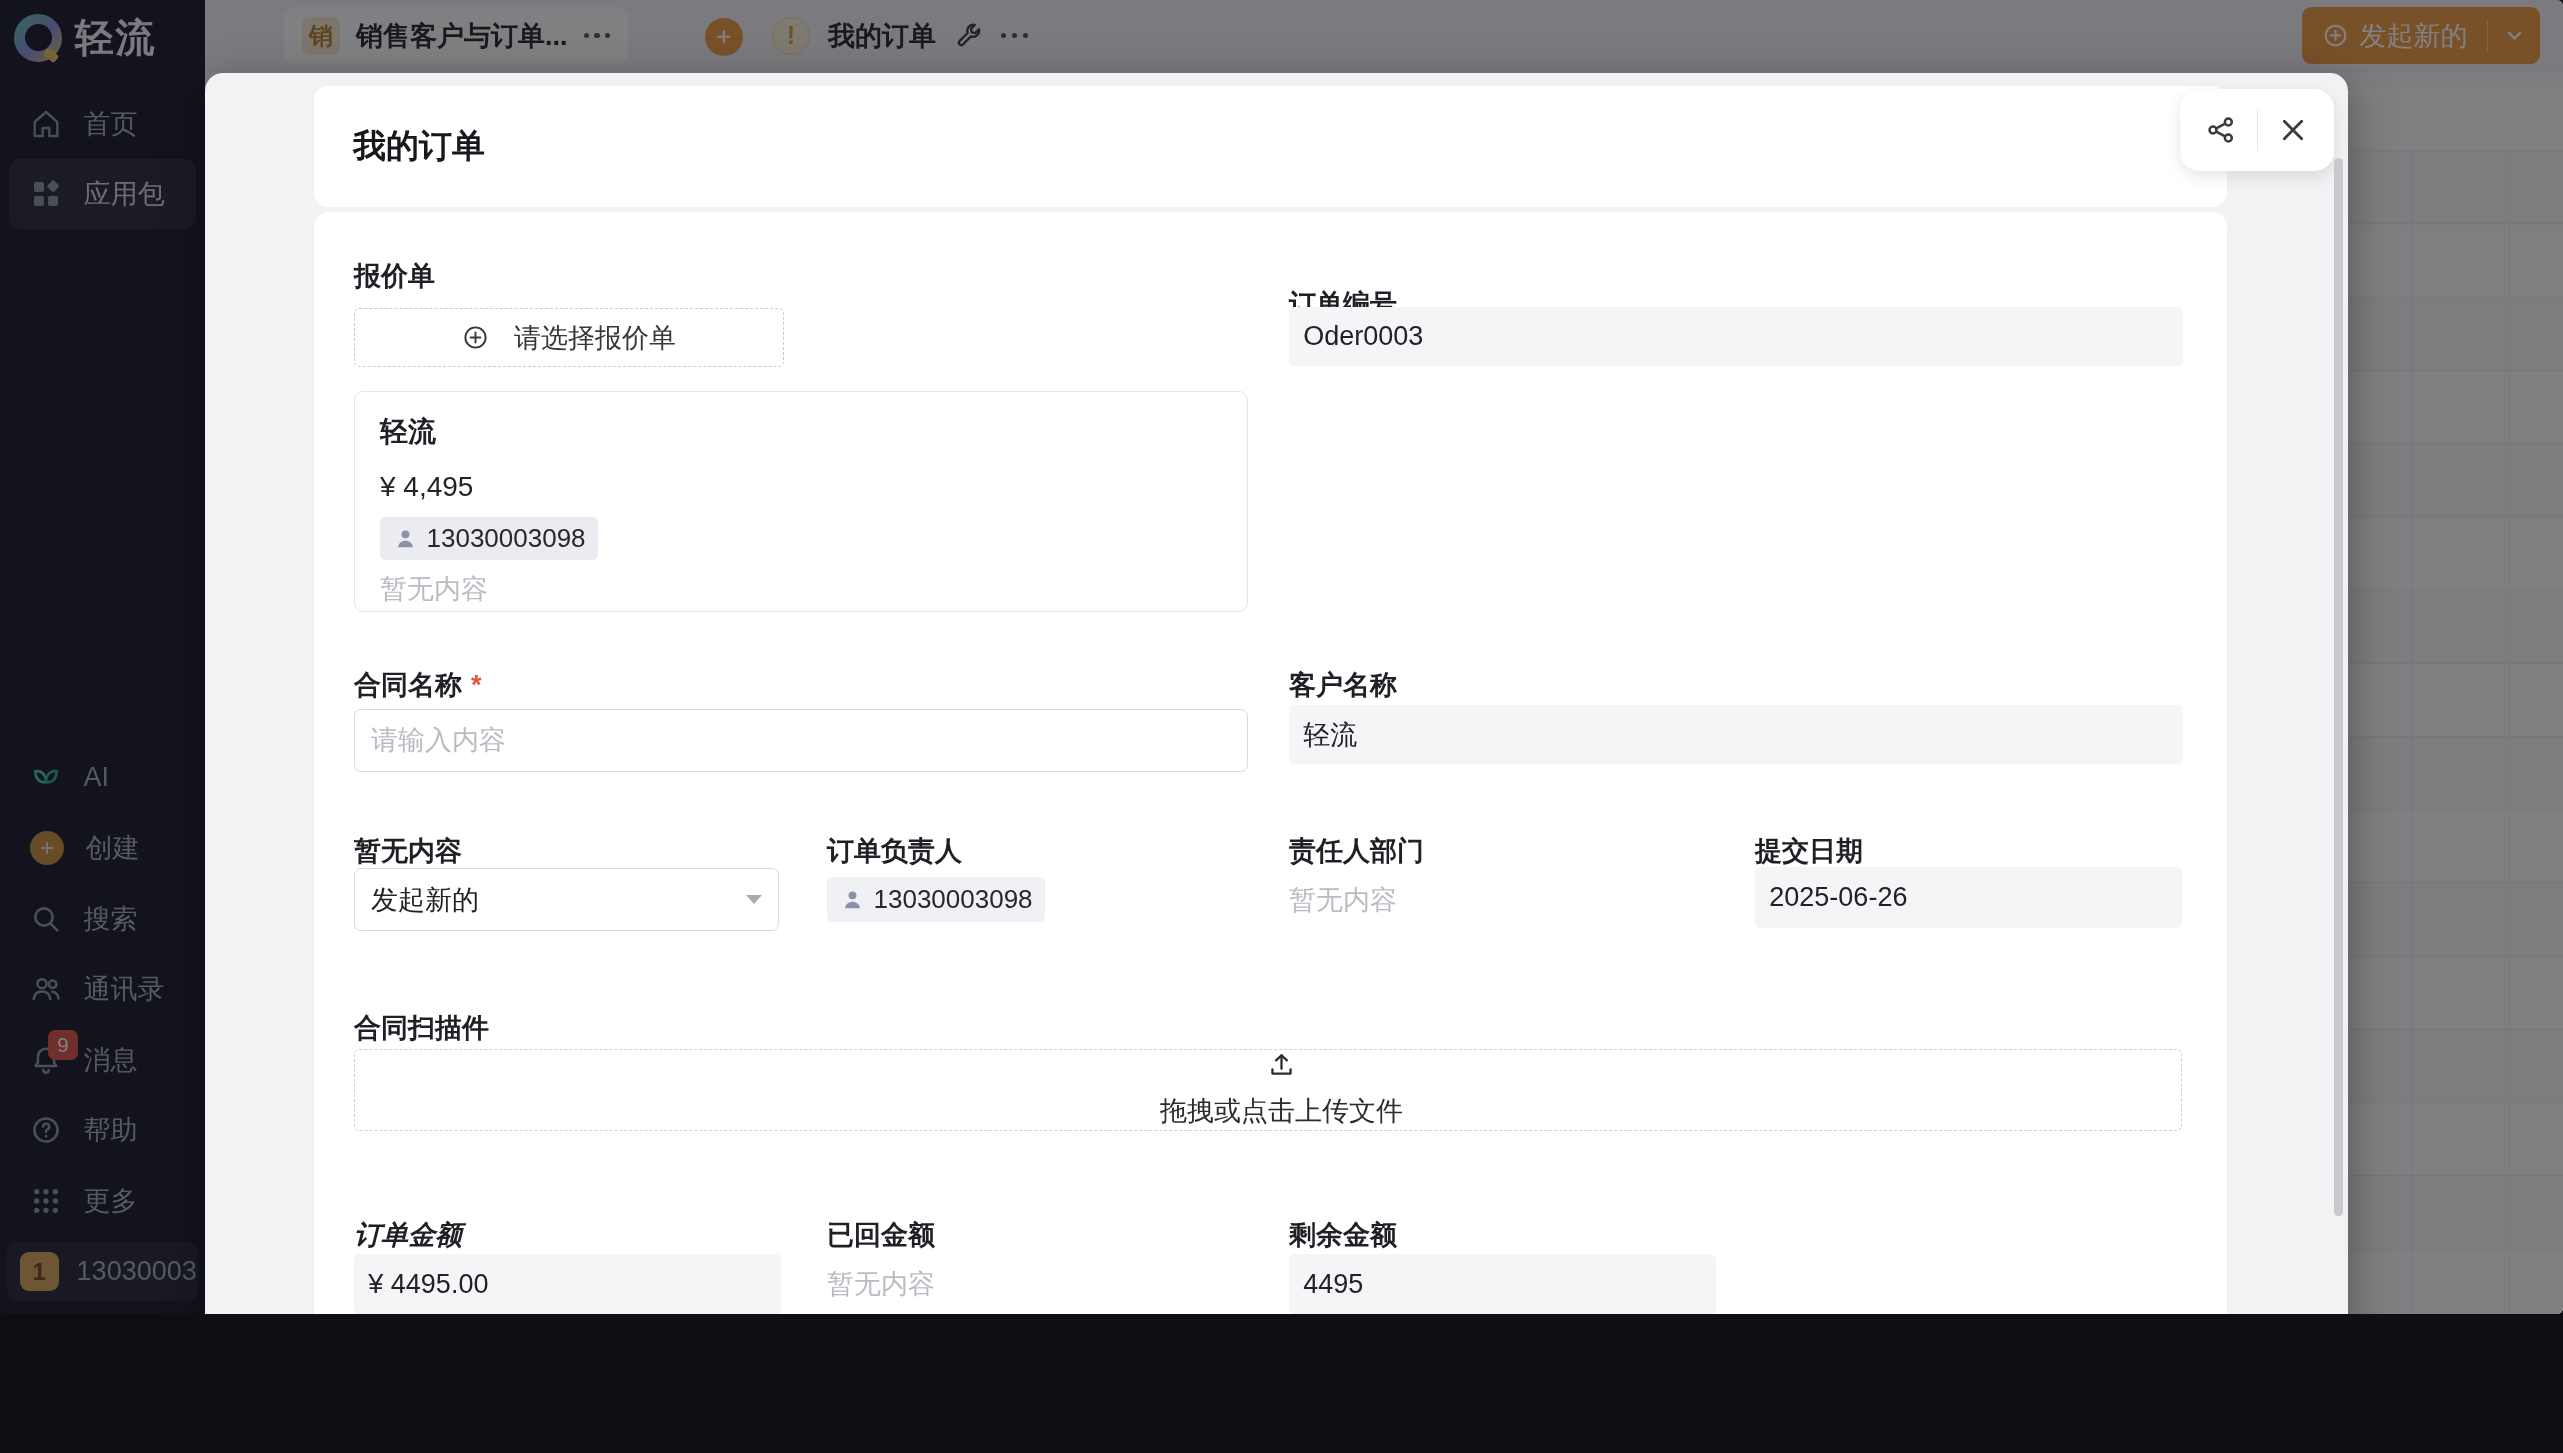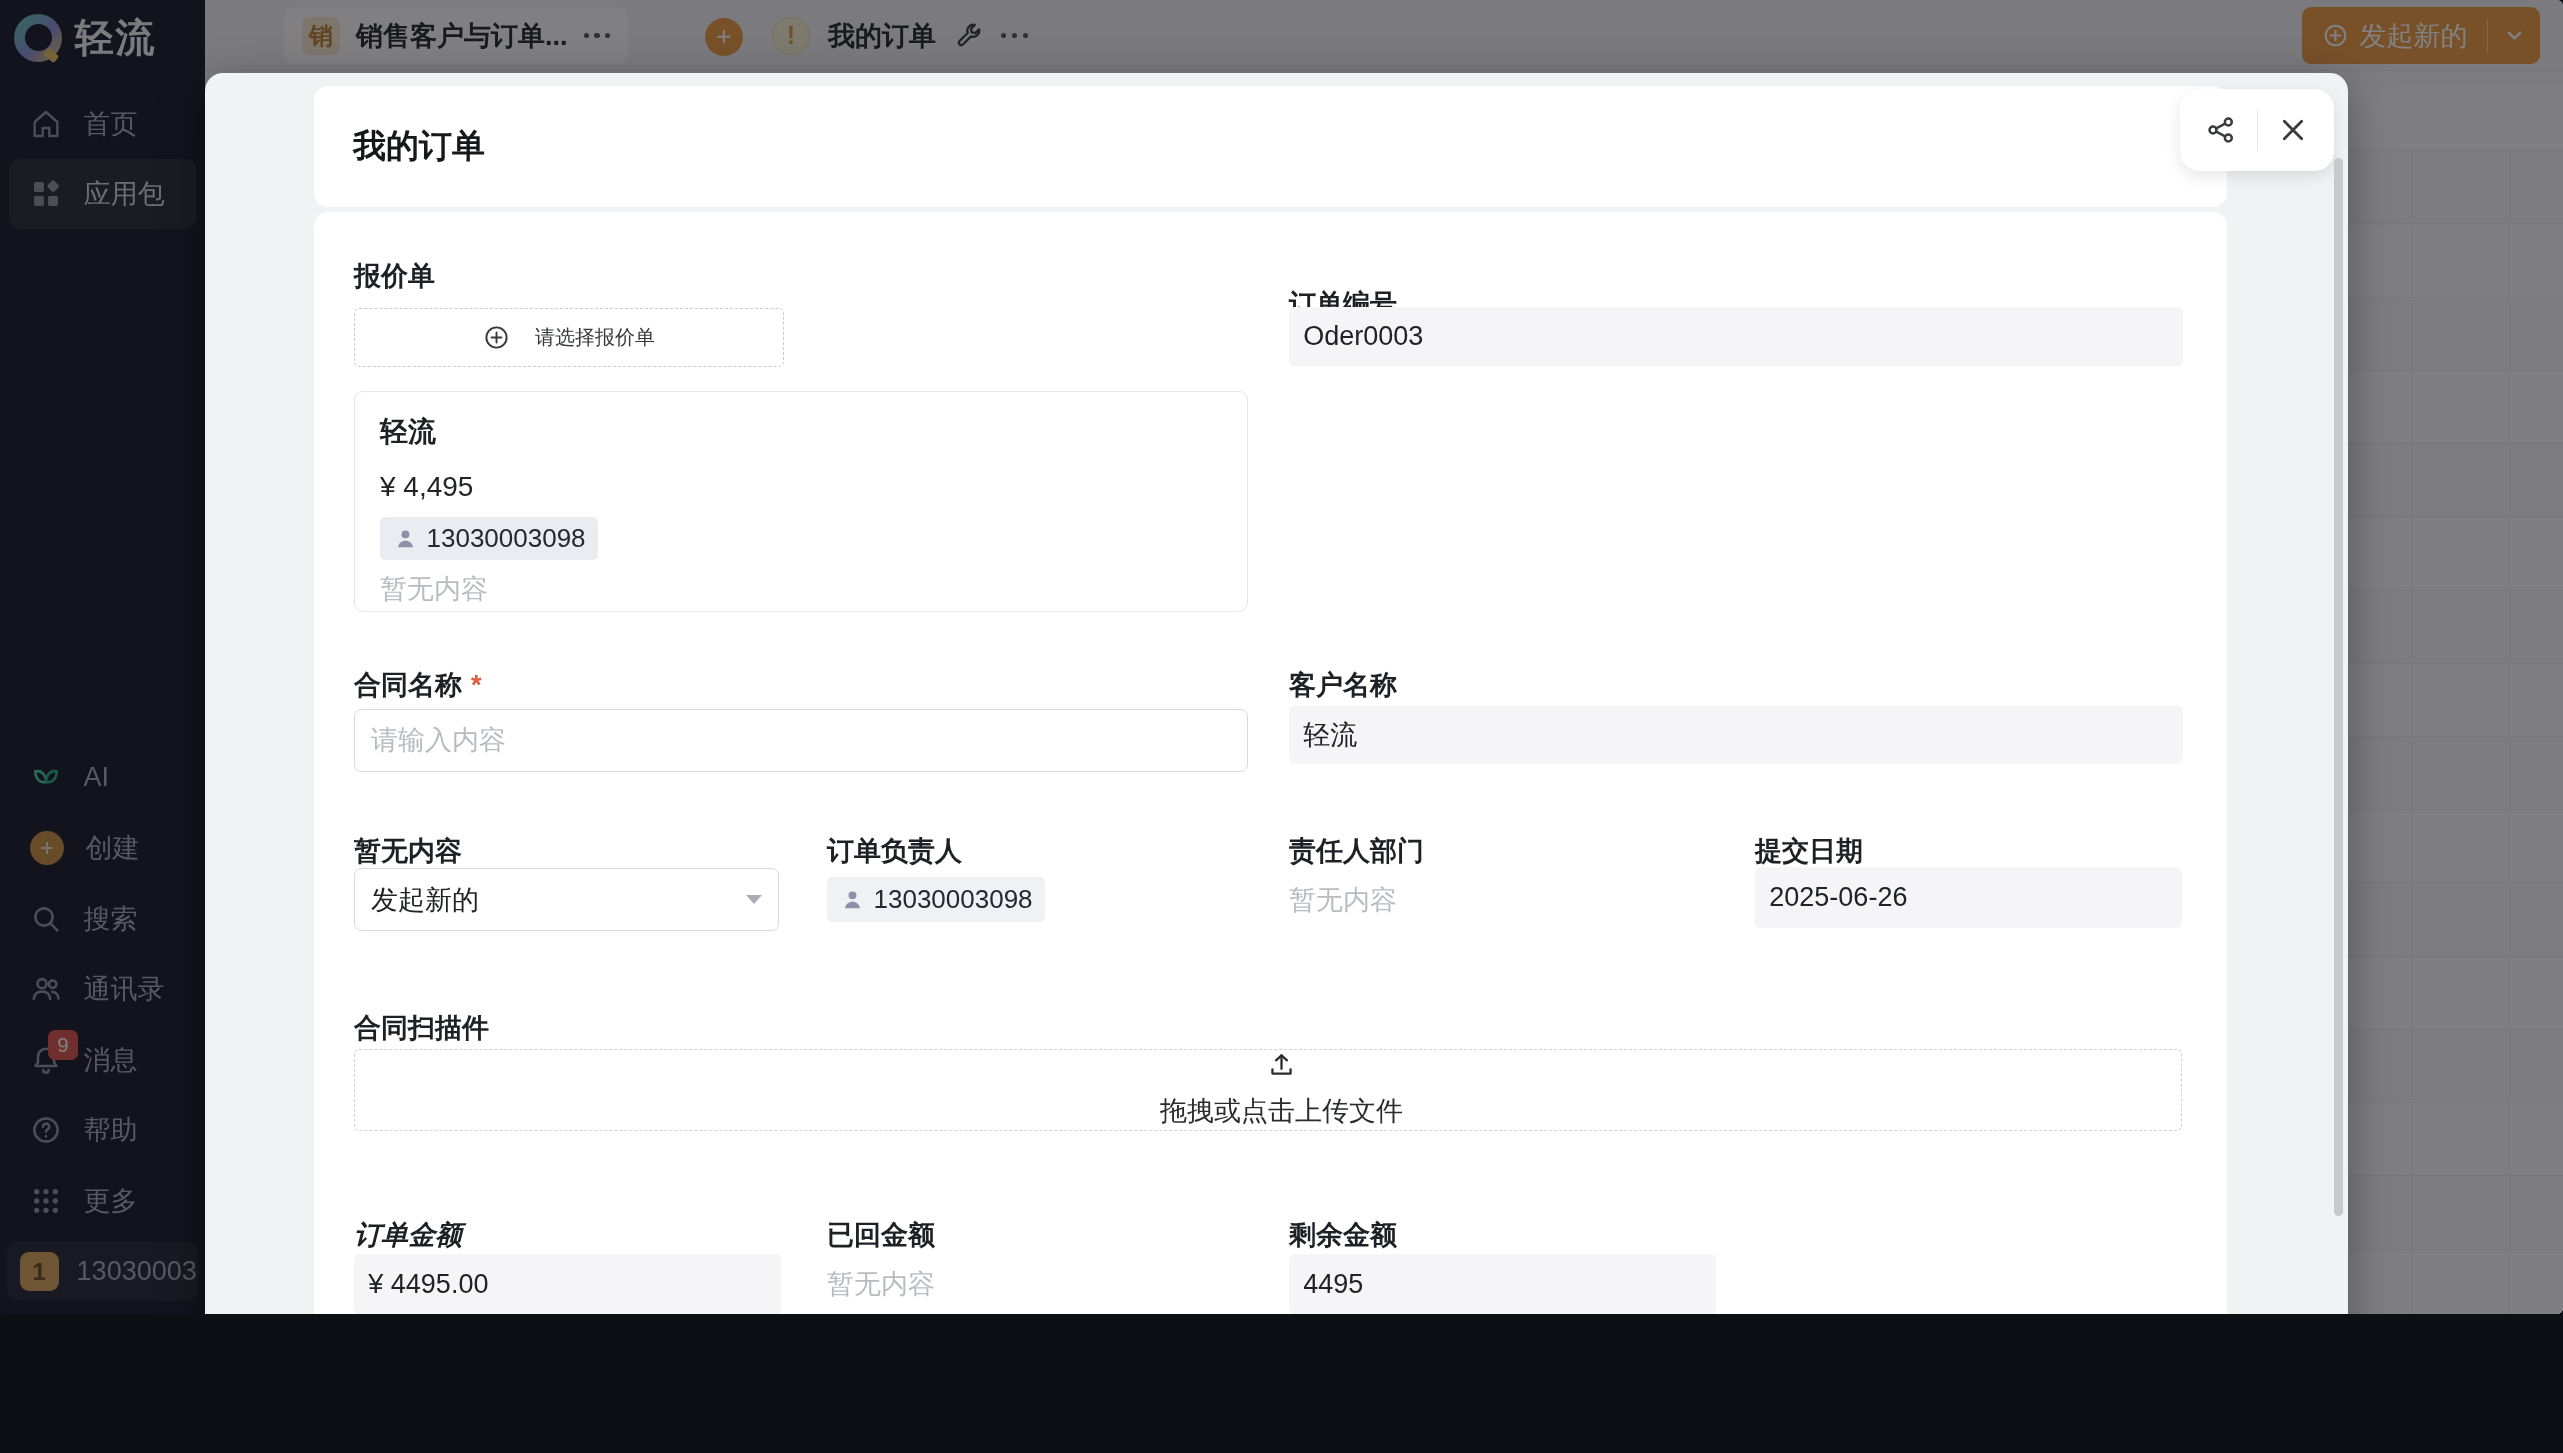--- a/index.html
+++ b/index.html
@@ -100,21 +100,21 @@
   .m-card { position:absolute; left:109px; top:139px; width:1913px; height:1127px; background:#fff;
     border-radius:14.3px; }
   .f-label { position:absolute; font-size:27px; font-weight:700; color:#1E2025; }
   .f-label .req { color:#E25A3B; margin-left:9px; font-weight:700; }
   .ro-field { position:absolute; background:#F5F5F7; border-radius:5.4px; display:flex; align-items:center;
     padding:0 14.3px; font-size:27px; color:#212226; }
   .muted { position:absolute; font-size:27px; color:#B9BBC2; }
 
   .dash-btn { position:absolute; left:40px; top:96px; width:430px; height:59px;
     border:1.8px dashed #C9CBD1; border-radius:5.4px; background:#fff; display:flex; align-items:center;
-    justify-content:center; gap:25px; font-size:20px; color:#37383D; }
+    justify-content:center; gap:25px; font-size:27px; color:#37383D; }
   .dash-btn svg { width:27px; height:27px; color:#37383D; }
 
   .quote-card { position:absolute; left:40px; top:179px; width:894px; height:221px; background:#fff;
     border:0.9px solid #E4E6EA; border-radius:9px; padding:21.4px 25px; }
   .qc-title { font-size:28px; font-weight:700; color:#1E2025; }
   .qc-amount { font-size:28px; color:#222429; margin-top:19.6px; }
   .chip { display:inline-flex; align-items:center; gap:9px; background:#EAECF2; border-radius:5.4px;
     height:43px; padding:0 12.5px; font-size:26px; color:#27282D; margin-top:14.3px; }
   .chip svg { width:25px; height:25px; color:#8D90A8; }
   .qc-empty { font-size:27px; color:#B9BBC2; margin-top:10.7px; }

